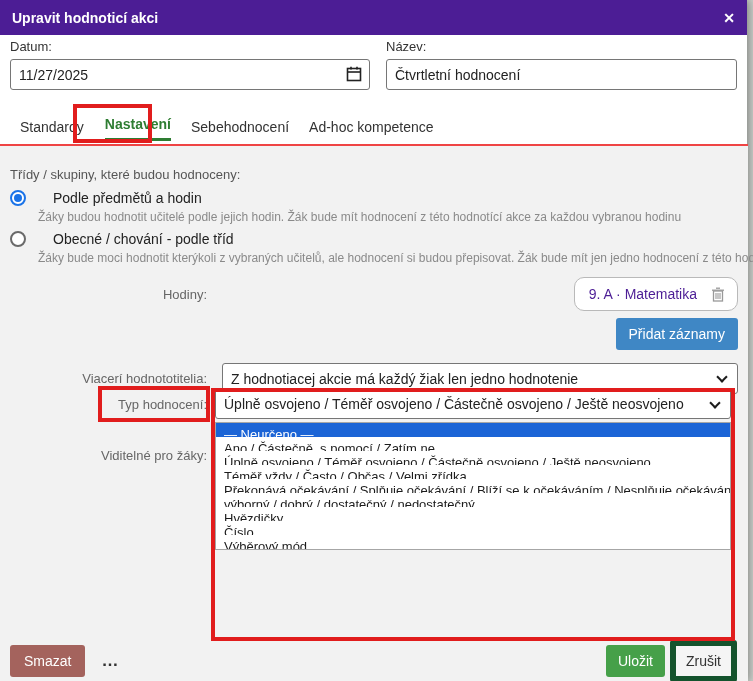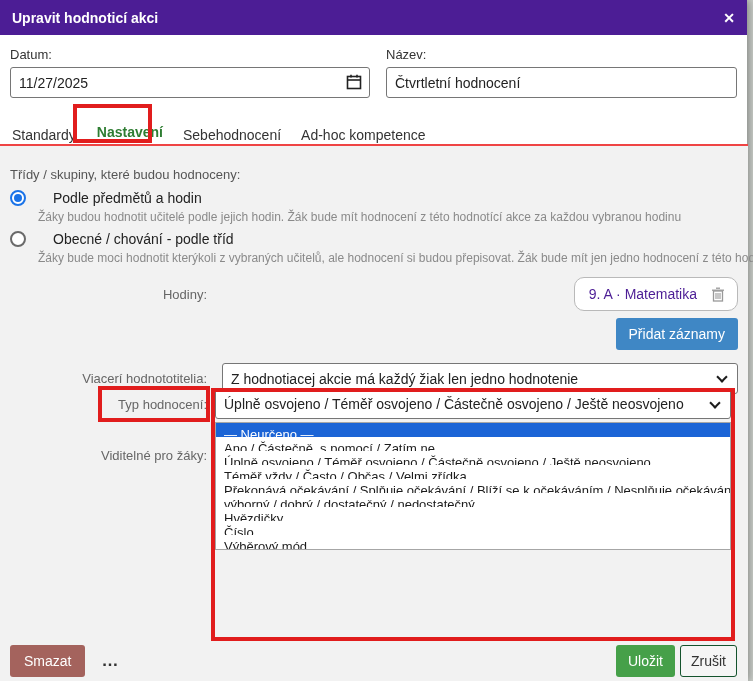--- a/index.html
+++ b/index.html
@@ -17,35 +17,35 @@
     box-shadow: 2px 0 8px rgba(0,0,0,.35);
   }
   
   .modal-header {
     height: 35px; background: #4c1d95; color: #fff;
     display: flex; align-items: center; justify-content: space-between;
     padding: 0 12px; font-size: 14px; font-weight: bold;
   }
   .close-btn { cursor: pointer; font-size: 14px; font-weight: bold; color: #fff; }
   
-  .fields-row { display: flex; padding: 12px 10px 14px 10px; gap: 16px; }
+  .fields-row { display: flex; padding: 4px 10px 14px 10px; gap: 16px; }
   .field-group { display: flex; flex-direction: column; }
   .field-group.date { width: 360px; }
   .field-group.name { flex: 1; }
   .field-label { font-size: 13px; color: #333; margin-bottom: 4px; line-height: 16px; }
   .text-input-wrap { position: relative; }
   .text-input {
     width: 100%; height: 31px; border: 1px solid #767676; border-radius: 3px;
     font-family: "Liberation Sans", sans-serif; font-size: 14px; color: #222;
     padding: 0 28px 0 8px; background: #fff;
   }
   .field-group.name .text-input { padding-right: 8px; }
   .cal-icon { position: absolute; right: 8px; top: 7px; width: 16px; height: 16px; }
   
-  .tabs-row { display: flex; padding: 12px 0 0 12px; height: 37px; align-items: flex-end; }
+  .tabs-row { display: flex; padding: 12px 0 0 12px; height: 37px; align-items: flex-end; margin-left: 8px; }
   .tab { font-size: 14px; color: #333; margin-right: 20px; padding-bottom: 6px; cursor: pointer; }
   .tab.active { color: #2e7d32; font-weight: bold; border-bottom: 3px solid #2e7d32; }
   .tab:first-child { margin-right: 21px; }
   
   .panel {
     position: absolute; left: 0; top: 144px; width: 748px; bottom: 0;
     background: #f2f2f2; border-top: 2px solid #ef4444;
     padding: 21px 10px;
   }
   .group-label { font-size: 13px; color: #555; line-height: 16px; }
@@ -114,21 +114,21 @@
   .anno-dropdown { left: 211px; top: 388px; width: 524px; height: 253px; }
   
   .footer {
     position: absolute; left: 0; top: 641px; width: 747px; height: 40px;
     display: flex; align-items: center; padding: 0 10px; z-index: 6;
   }
   .btn-delete { background: #a4635d; color: #fff; padding: 9px 14px; }
   .more-dots { margin-left: 16px; font-size: 17px; font-weight: bold; color: #333; letter-spacing: 1px; cursor: pointer; line-height: 10px; }
   .footer-spacer { flex: 1; }
   .btn-save { background: #46a049; color: #fff; padding: 9px 12px; margin-right: 5px; }
-  .btn-cancel { background: #f5f5f5; color: #333; border: 1px solid #14532d; padding: 8px 10px; }
+  .btn-cancel { background: #f5f5f5; color: #333; border: 6px solid #14532d; padding: 8px 10px; }
 </style>
 </head>
 <body>
 
 <div class="modal">
 
   <div class="modal-header">
     <span>Upravit hodnoticí akci</span>
     <span class="close-btn">✕</span>
   </div>

